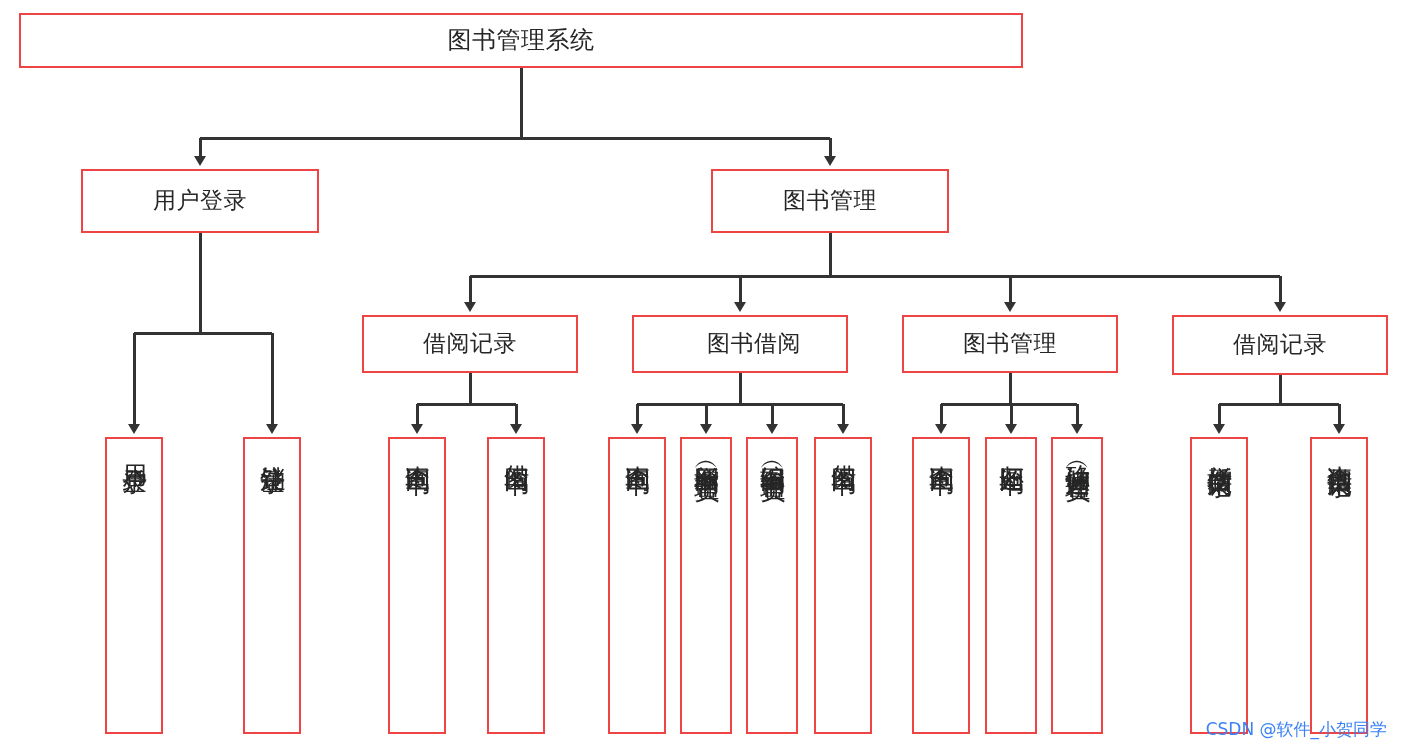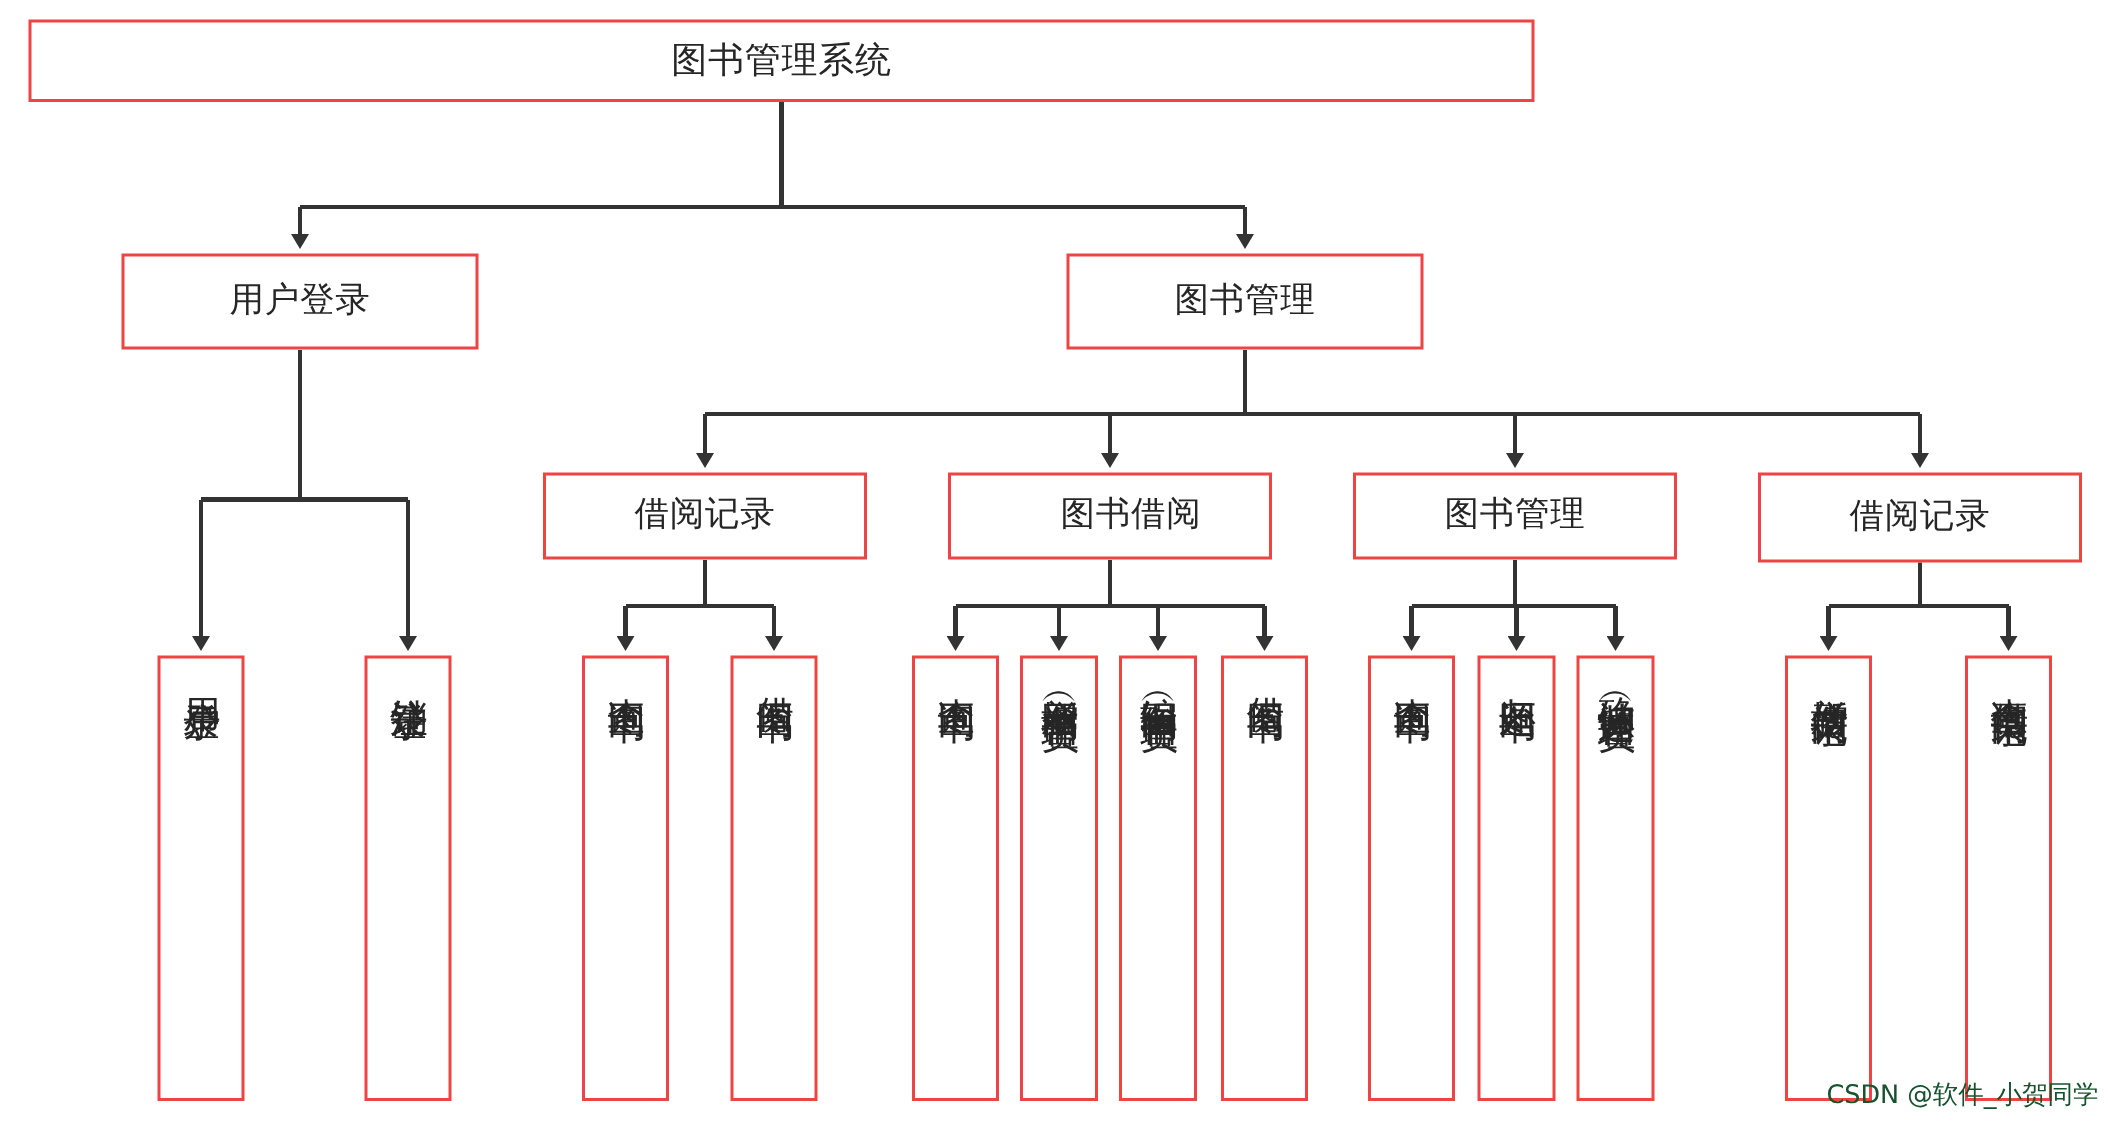--- a/index.html
+++ b/index.html
@@ -54,24 +54,24 @@
     text-orientation: upright;
     font-size: 25px;
     letter-spacing: 2px;
     line-height: 1.05;
   }
   .node-box.root .node-label {
     font-size: 24px;
   }
   #watermark {
     position: absolute;
-    right: 6px;
+    right: 18px;
     bottom: 6px;
     font-size: 17px;
-    color: #14532d;
+    color: #3b82f6;
     font-family: "DejaVu Sans", "Liberation Sans", sans-serif;
     white-space: nowrap;
     pointer-events: none;
   }
 </style>
 </head>
 <body>
 
 <div id="diagram-root">
 

